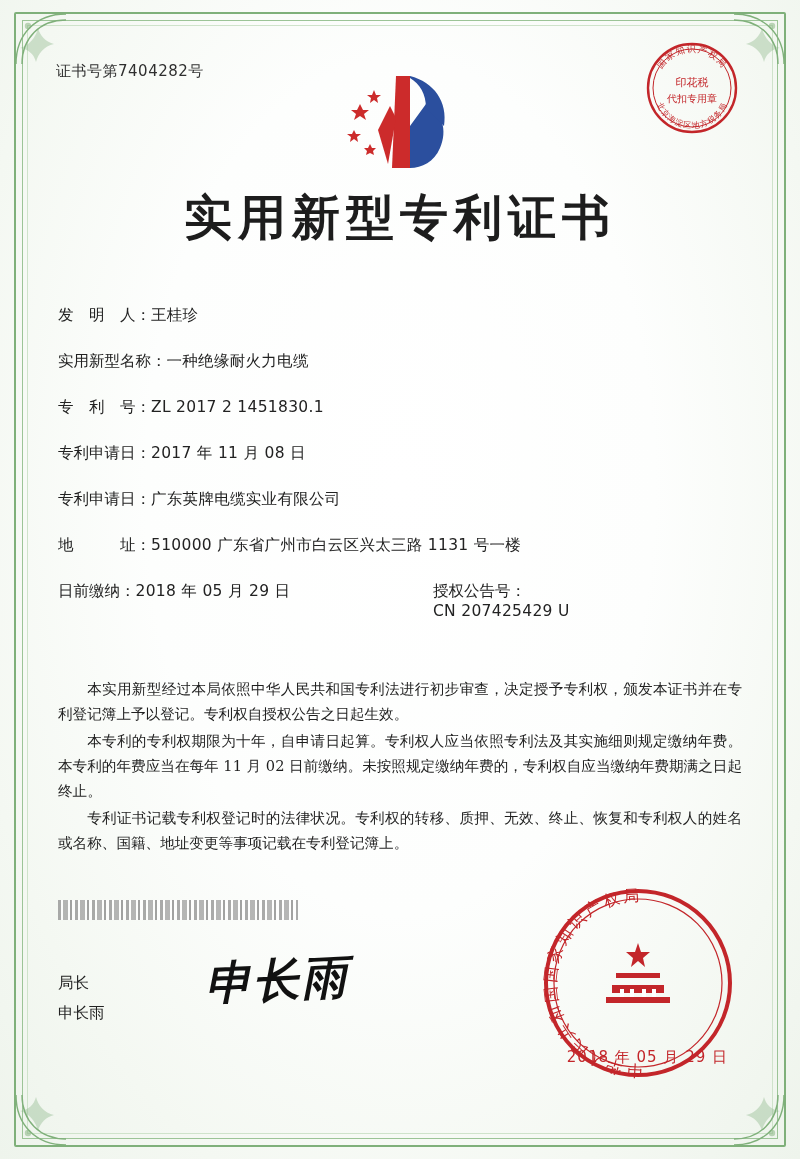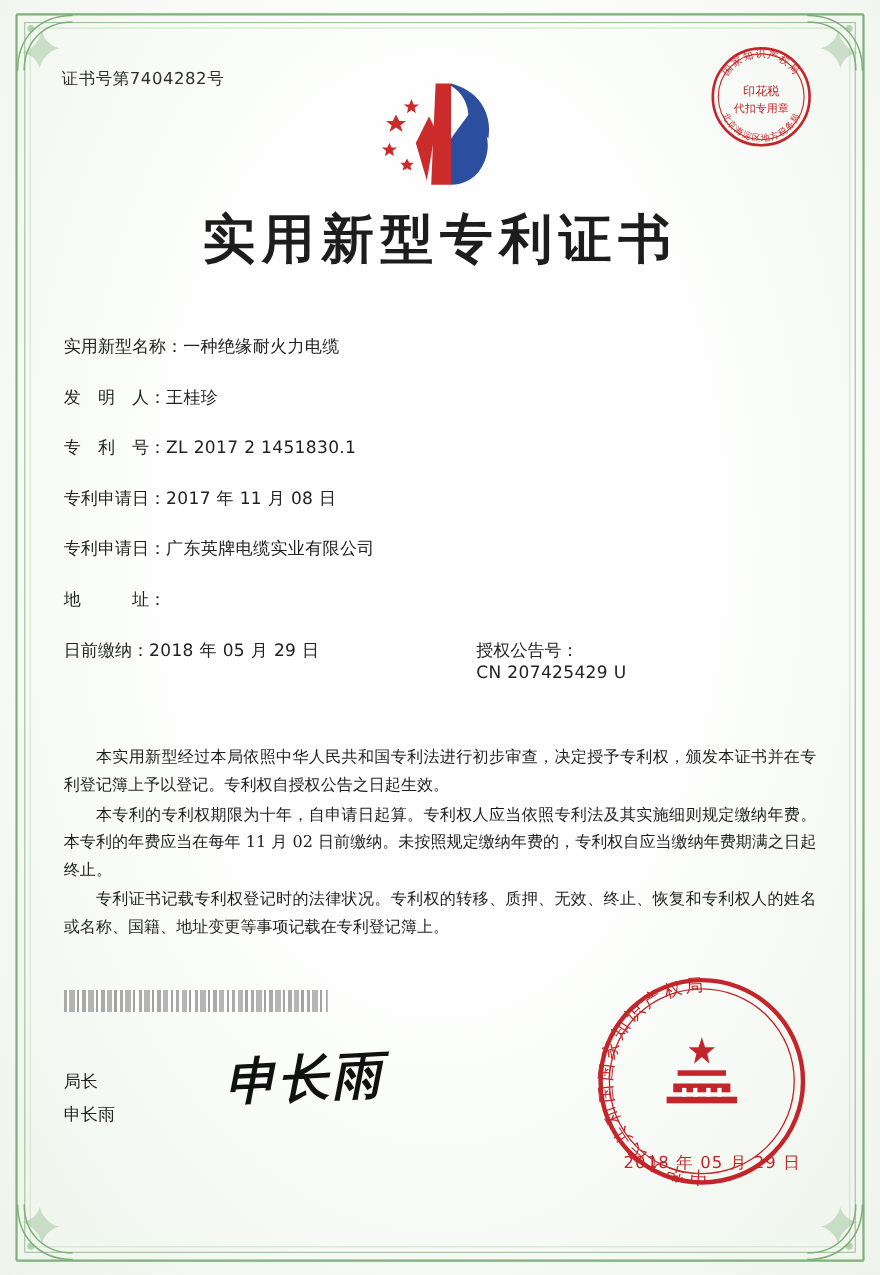--- a/index.html
+++ b/index.html
@@ -200,41 +200,42 @@
       </text>
       <text x="52" y="50" fill="#c3262a" font-size="11" text-anchor="middle" font-family="DejaVu Sans, sans-serif">印花税</text>
       <text x="52" y="66" fill="#c3262a" font-size="10" text-anchor="middle" font-family="DejaVu Sans, sans-serif">代扣专用章</text>
     </svg>
   </div>
 
   <div class="title">实用新型专利证书</div>
 
   <div class="fields">
     <div class="row">
+      <span class="label">发　明　人：</span>
+      <span class="value">王桂珍</span>
+    </div>
+    <div class="row">
       <span class="label">实用新型名称：</span>
       <span class="value">一种绝缘耐火力电缆</span>
     </div>
     <div class="row">
-      <span class="label">发　明　人：</span>
-      <span class="value">王桂珍</span>
-    </div>
-    <div class="row">
       <span class="label">专　利　号：</span>
       <span class="value">ZL 2017 2 1451830.1</span>
     </div>
     <div class="row">
       <span class="label">专利申请日：</span>
       <span class="value">2017 年 11 月 08 日</span>
     </div>
     <div class="row">
       <span class="label">专利申请日：</span>
       <span class="value">广东英牌电缆实业有限公司</span>
     </div>
     <div class="row">
       <span class="label">地　　　址：</span>
+      <span class="value">510000 广东省广州市白云区兴太三路 1131 号一楼</span>
     </div>
     <div class="row-split">
       <span class="left">
         <span class="label">日前缴纳：</span>
         <span class="value">2018 年 05 月 29 日</span>
       </span>
       <span class="right">
         <span class="label">授权公告号：</span>
         <span class="value">CN 207425429 U</span>
       </span>

